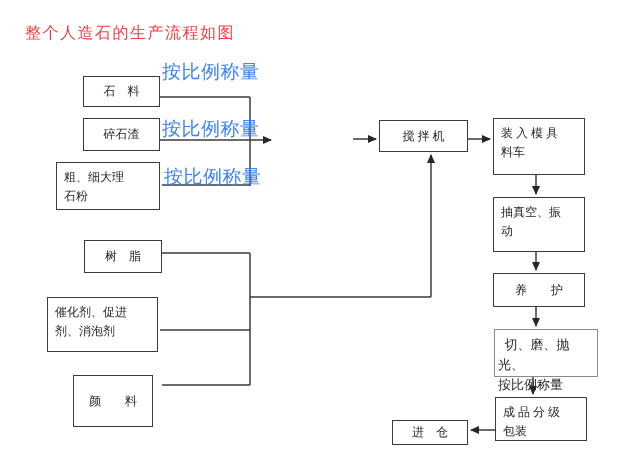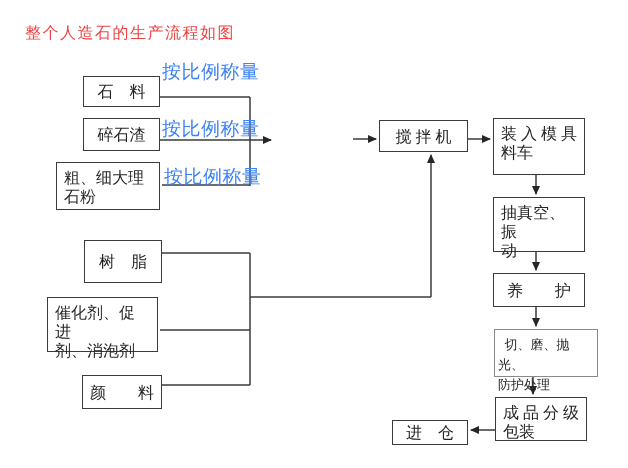--- a/index.html
+++ b/index.html
@@ -13,21 +13,21 @@
   }
   .title{
     position:absolute;left:25px;top:23px;
     font-size:16px;letter-spacing:1.5px;color:#ef4444;
     white-space:nowrap;
   }
   .wires{position:absolute;left:0;top:0;width:628px;height:468px;}
   .node{
     position:absolute;box-sizing:border-box;
     border:1.5px solid #3b3b3b;background:#ffffff;
-    font-size:16px;line-height:19px;color:#262626;
+    font-size:12px;line-height:19px;color:#262626;
     white-space:pre-wrap;
     display:flex;align-items:flex-start;justify-content:flex-start;
     padding:5px 7px 2px 7px;
   }
   .node.center{
     align-items:center;justify-content:center;padding:0 2px;
     white-space:pre;
   }
   .node.light{border:1px solid #8a8a8a;}
   .node.small{font-size:13px;line-height:20px;padding-left:3px;padding-right:2px;}
@@ -75,31 +75,31 @@
   </svg>
 
   <div class="weigh" style="left:162px;top:59px">按比例称量</div>
   <div class="weigh" style="left:162px;top:116px">按比例称量</div>
   <div class="weigh" style="left:164px;top:164px">按比例称量</div>
 
   <div class="node center" style="left:83px;top:76px;width:77px;height:31px">石　料</div>
   <div class="node center" style="left:83px;top:118px;width:77px;height:33px">碎石渣</div>
   <div class="node" style="left:56px;top:162px;width:104px;height:48px">粗、细大理
 石粉</div>
-  <div class="node center" style="left:84px;top:240px;width:78px;height:43px">树　脂</div>
+  <div class="node center" style="left:84px;top:240px;width:78px;height:33px">树　脂</div>
   <div class="node" style="left:47px;top:297px;width:111px;height:55px">催化剂、促进
 剂、消泡剂</div>
-  <div class="node center" style="left:82px;top:375px;width:80px;height:34px">颜　　料</div>
+  <div class="node center" style="left:73px;top:375px;width:80px;height:52px">颜　　料</div>
 
   <div class="node center" style="left:379px;top:120px;width:89px;height:32px">搅 拌 机</div>
 
   <div class="node" style="left:493px;top:197px;width:92px;height:55px">抽真空、振
 动</div>
   <div class="node" style="left:493px;top:118px;width:92px;height:57px">装 入 模 具
 料车</div>
   <div class="node center" style="left:493px;top:273px;width:92px;height:34px">养　　护</div>
   <div class="node light small" style="left:494px;top:329px;width:104px;height:48px">  切、磨、抛光、
-防护处理</div>
+按比例称量</div>
   <div class="node" style="left:495px;top:397px;width:92px;height:44px">成 品 分 级
 包装</div>
   <div class="node center" style="left:392px;top:420px;width:76px;height:25px">进　仓</div>
 
 </div>
 
 </body></html>

